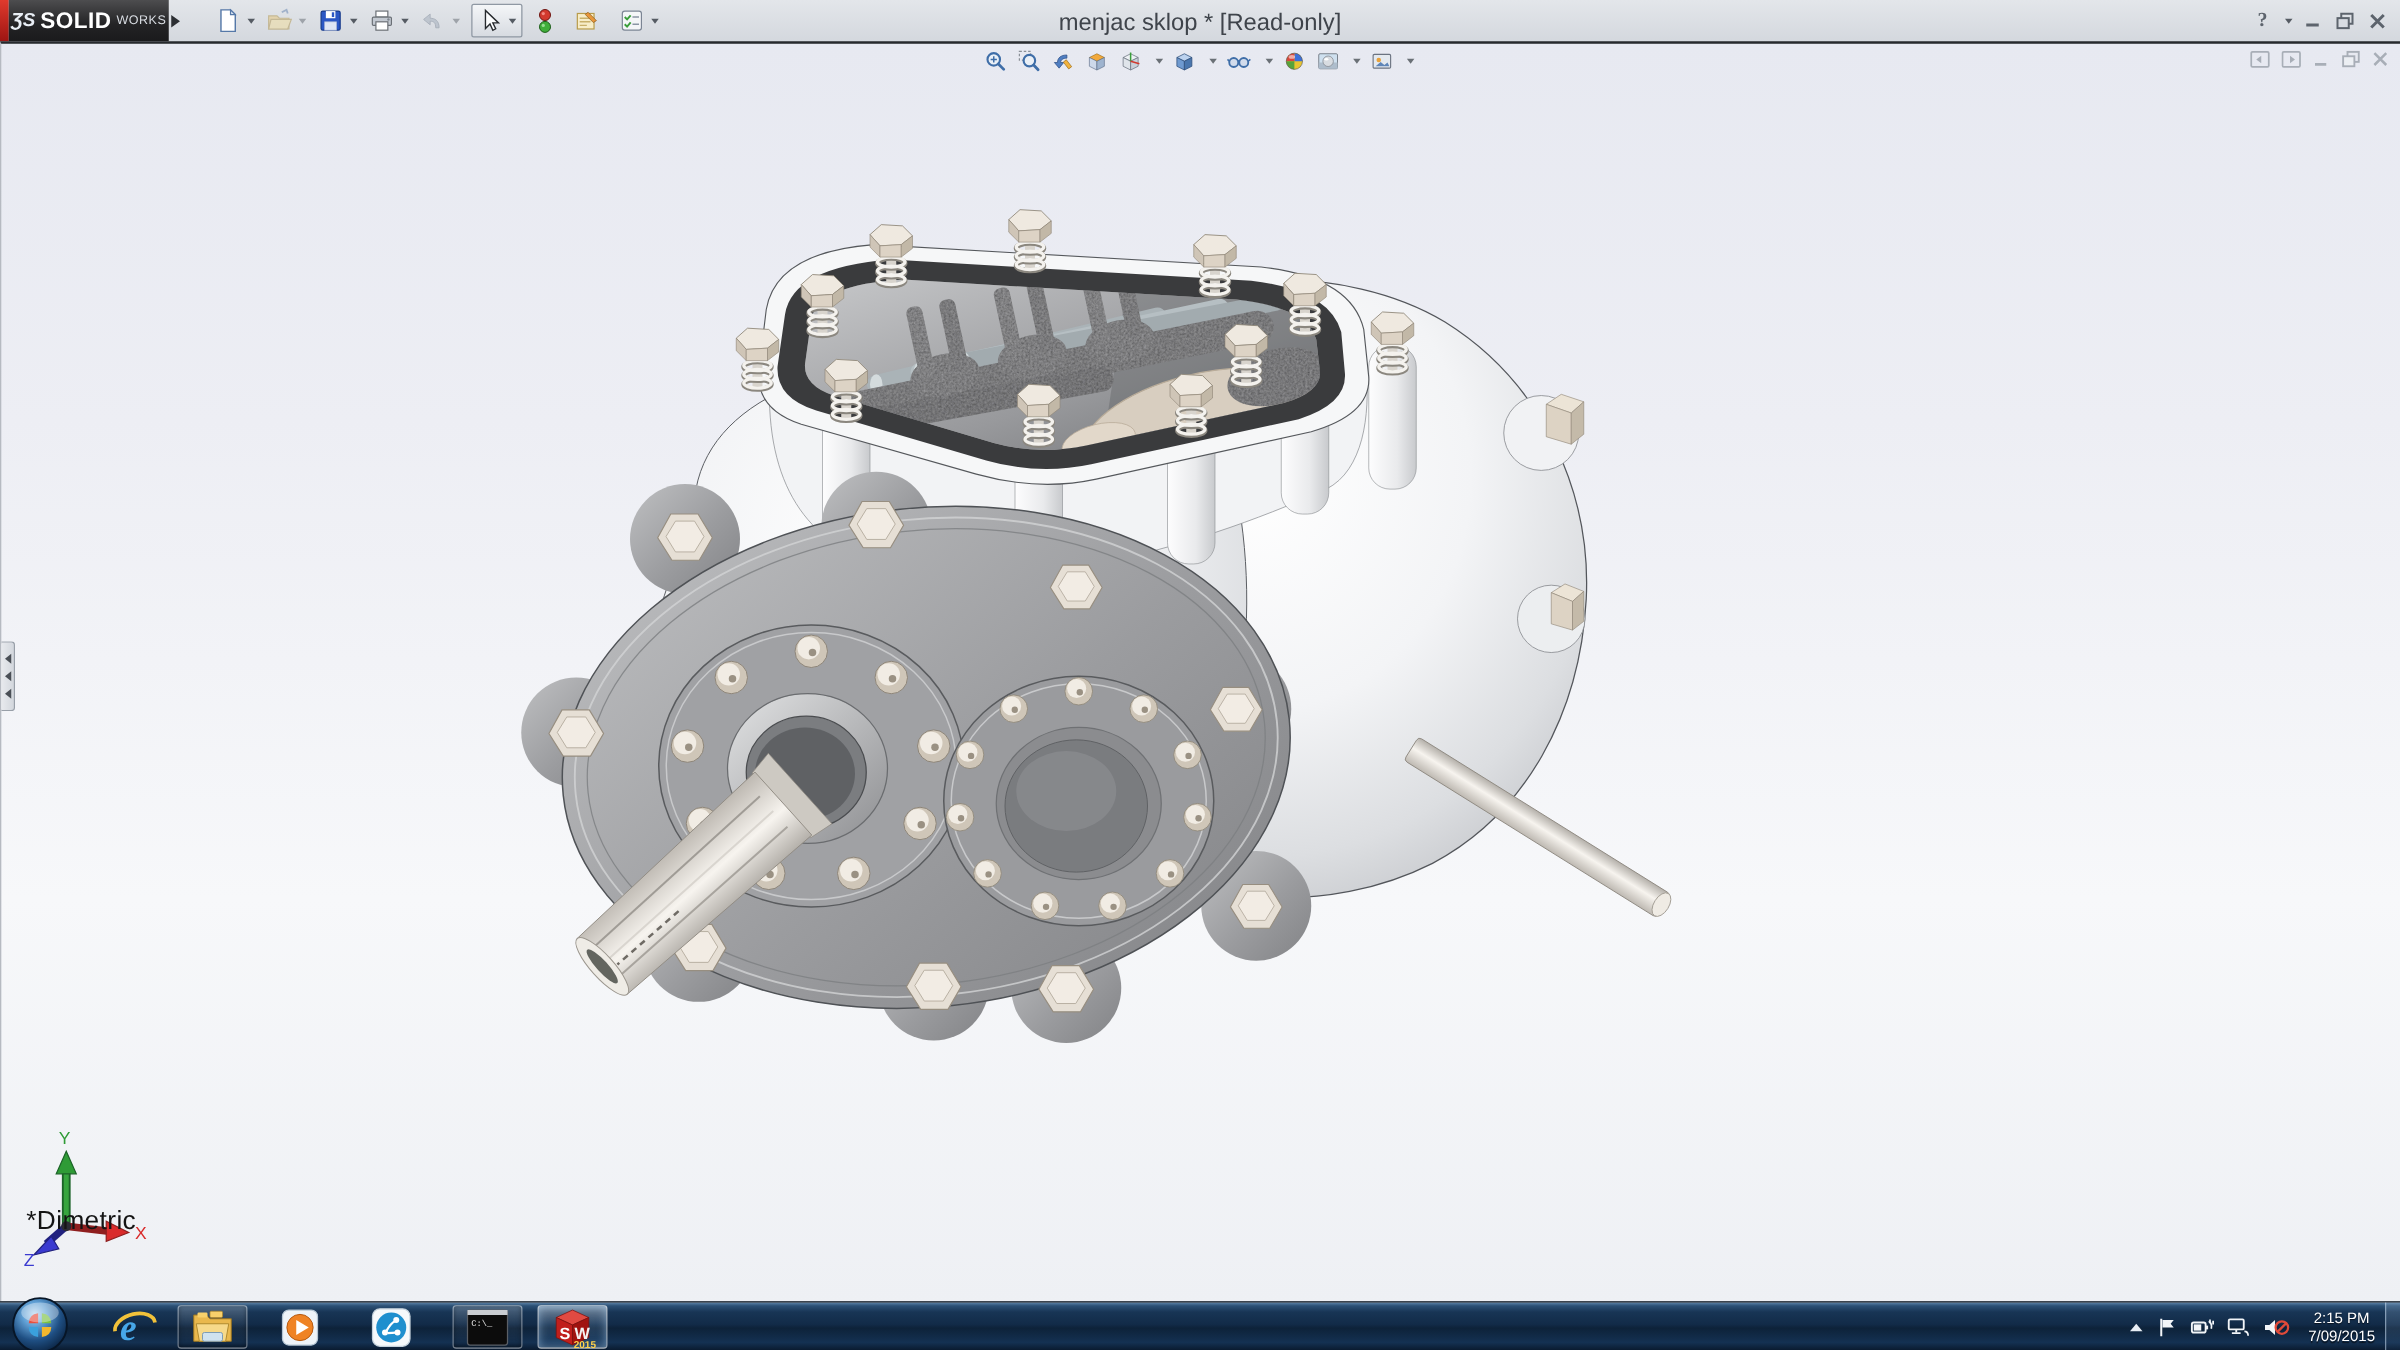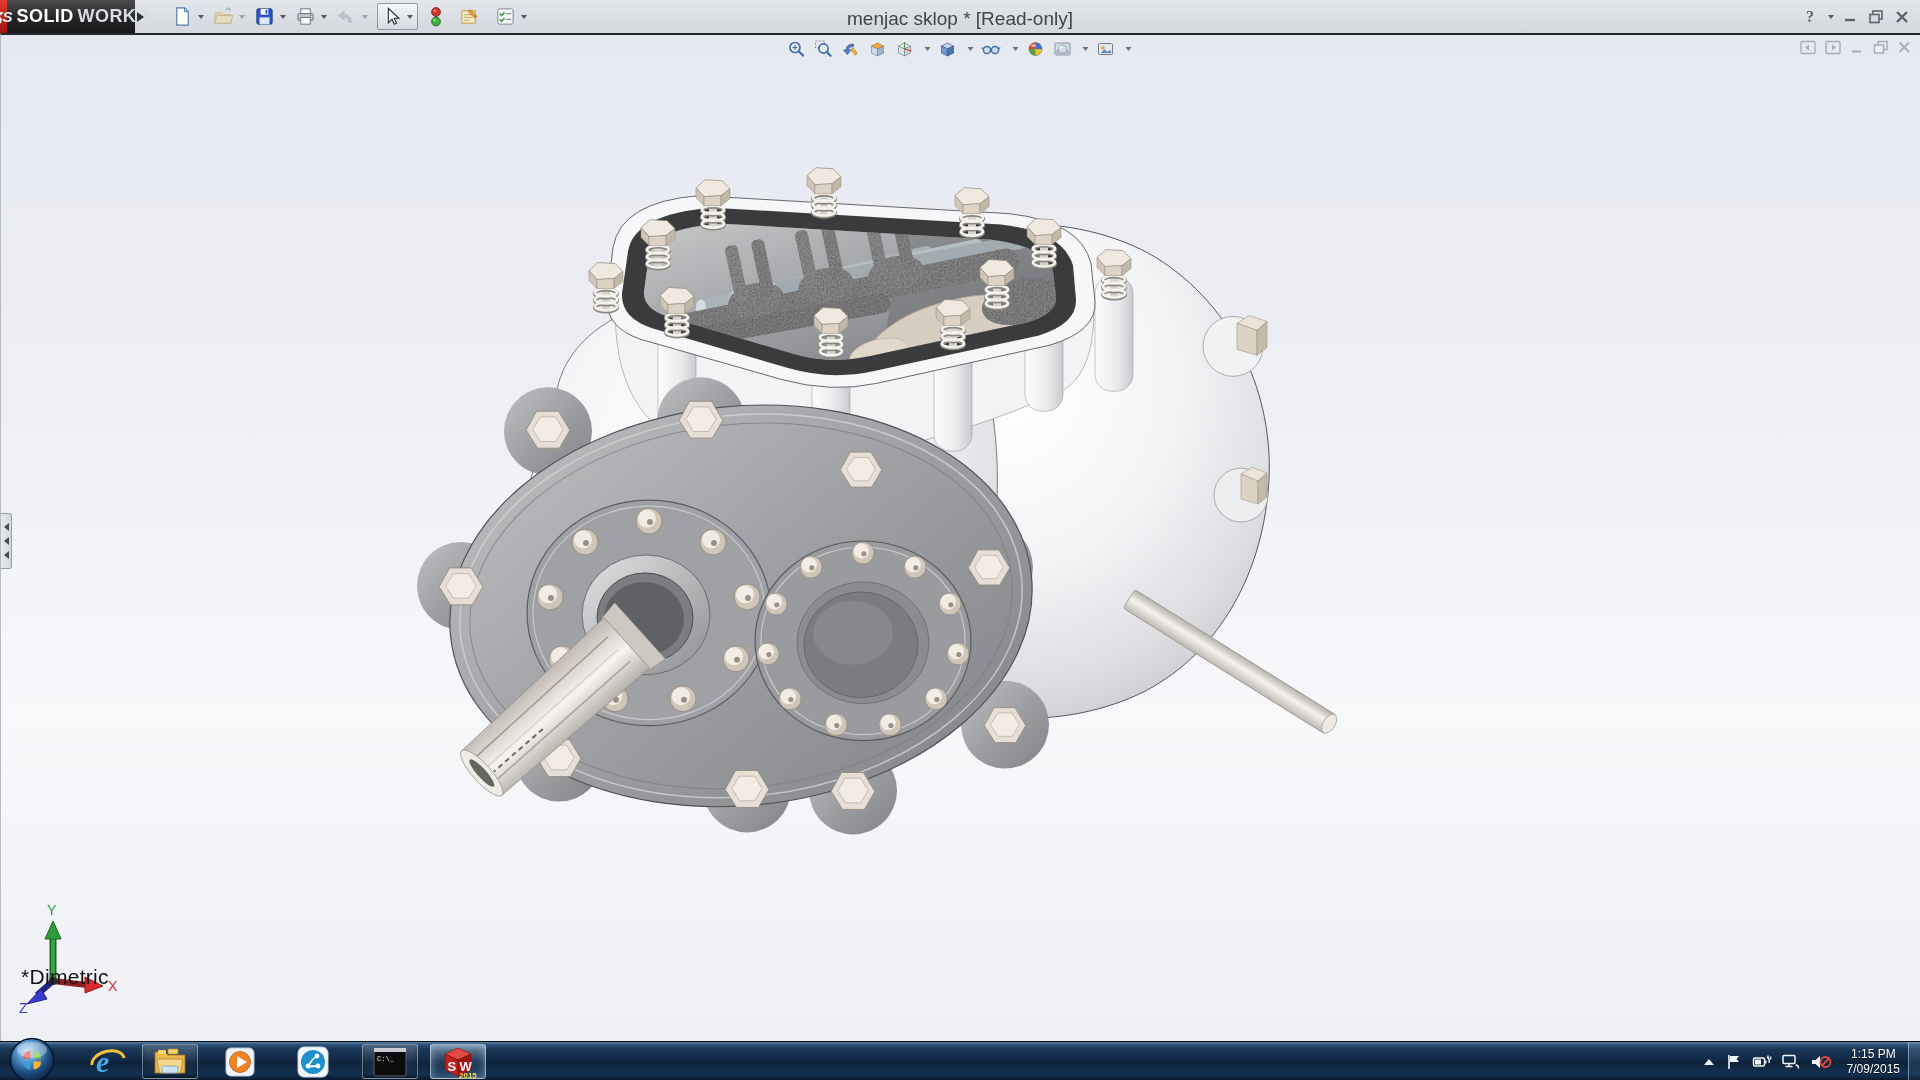--- a/index.html
+++ b/index.html
@@ -7,21 +7,21 @@
   #screen { position:relative; width:1920px; height:1080px; background:#d9dde3; }
 
   
   #titlebar { position:absolute; top:0; left:0; width:1920px; height:33px;
     background:linear-gradient(#e3e6ea,#d4d8de); display:flex; align-items:center; }
   #red-strip { position:absolute; left:0; top:0; width:7px; height:33px; background:linear-gradient(#e03a2d,#9e1512); }
   #sw-logo { position:absolute; left:7px; top:0; width:128px; height:33px;
     background:linear-gradient(#4d4d4f,#232325 60%,#1a1a1c); color:#fff; display:flex; align-items:center; justify-content:center; gap:4px; }
   #sw-logo .glyph { font-size:15px; font-style:italic; font-weight:bold; color:#e9eef5; }
   #sw-logo .b1 { font-size:18px; font-weight:bold; letter-spacing:.4px; }
-  #sw-logo .b2 { font-size:18px; font-weight:700; letter-spacing:.4px; color:#d9dde3; }
+  #sw-logo .b2 { font-size:10px; font-weight:400; letter-spacing:.4px; color:#d9dde3; }
   #menu-flyout { position:absolute; left:137px; top:7px; width:12px; height:19px; display:flex; align-items:center; }
   #menu-flyout .tri { width:0; height:0; border-top:5px solid transparent; border-bottom:5px solid transparent; border-left:7px solid #2c2f33; }
   #main-tools { position:absolute; left:172px; top:0; height:33px; display:flex; align-items:center; }
   .tool { display:flex; align-items:center; margin-right:9px; cursor:default; }
   .tool svg { display:block; }
   .dd { width:0; height:0; border-left:3.5px solid transparent; border-right:3.5px solid transparent; border-top:4px solid #555b63; margin-left:5px; }
   .dim { opacity:.45; }
   .tool-box { border:1px solid #8f98a3; background:linear-gradient(#f4f6f8,#d7dbe1); border-radius:2px; padding:2px 4px; display:flex; align-items:center; margin-right:11px; }
   #doc-title { position:absolute; left:50%; transform:translateX(-50%); top:8px; font-size:19px; color:#3f444b; white-space:nowrap; }
   #tb-controls { position:absolute; right:10px; top:0; height:33px; display:flex; align-items:center; gap:9px; }
@@ -634,20 +634,20 @@
           </svg>
       </span>
       <span class="trayicon">
         <svg width="22" height="18" viewBox="0 0 22 18">
             <polygon points="2,7 5.5,7 10,3 10,15 5.5,11 2,11" fill="#f2f5f8"></polygon>
             <circle cx="15.5" cy="9" r="5" fill="none" stroke="#e04a3a" stroke-width="1.8"></circle>
             <line x1="12" y1="12.5" x2="19" y2="5.5" stroke="#e04a3a" stroke-width="1.8"></line>
           </svg>
       </span>
       <div id="tray-clock">
-        <div>1:15 PM</div>
+        <div>2:15 PM</div>
         <div>7/09/2015</div>
       </div>
     </div>
     <div id="show-desktop"></div>
   </div>
 
 </div>
 
 </body></html>

